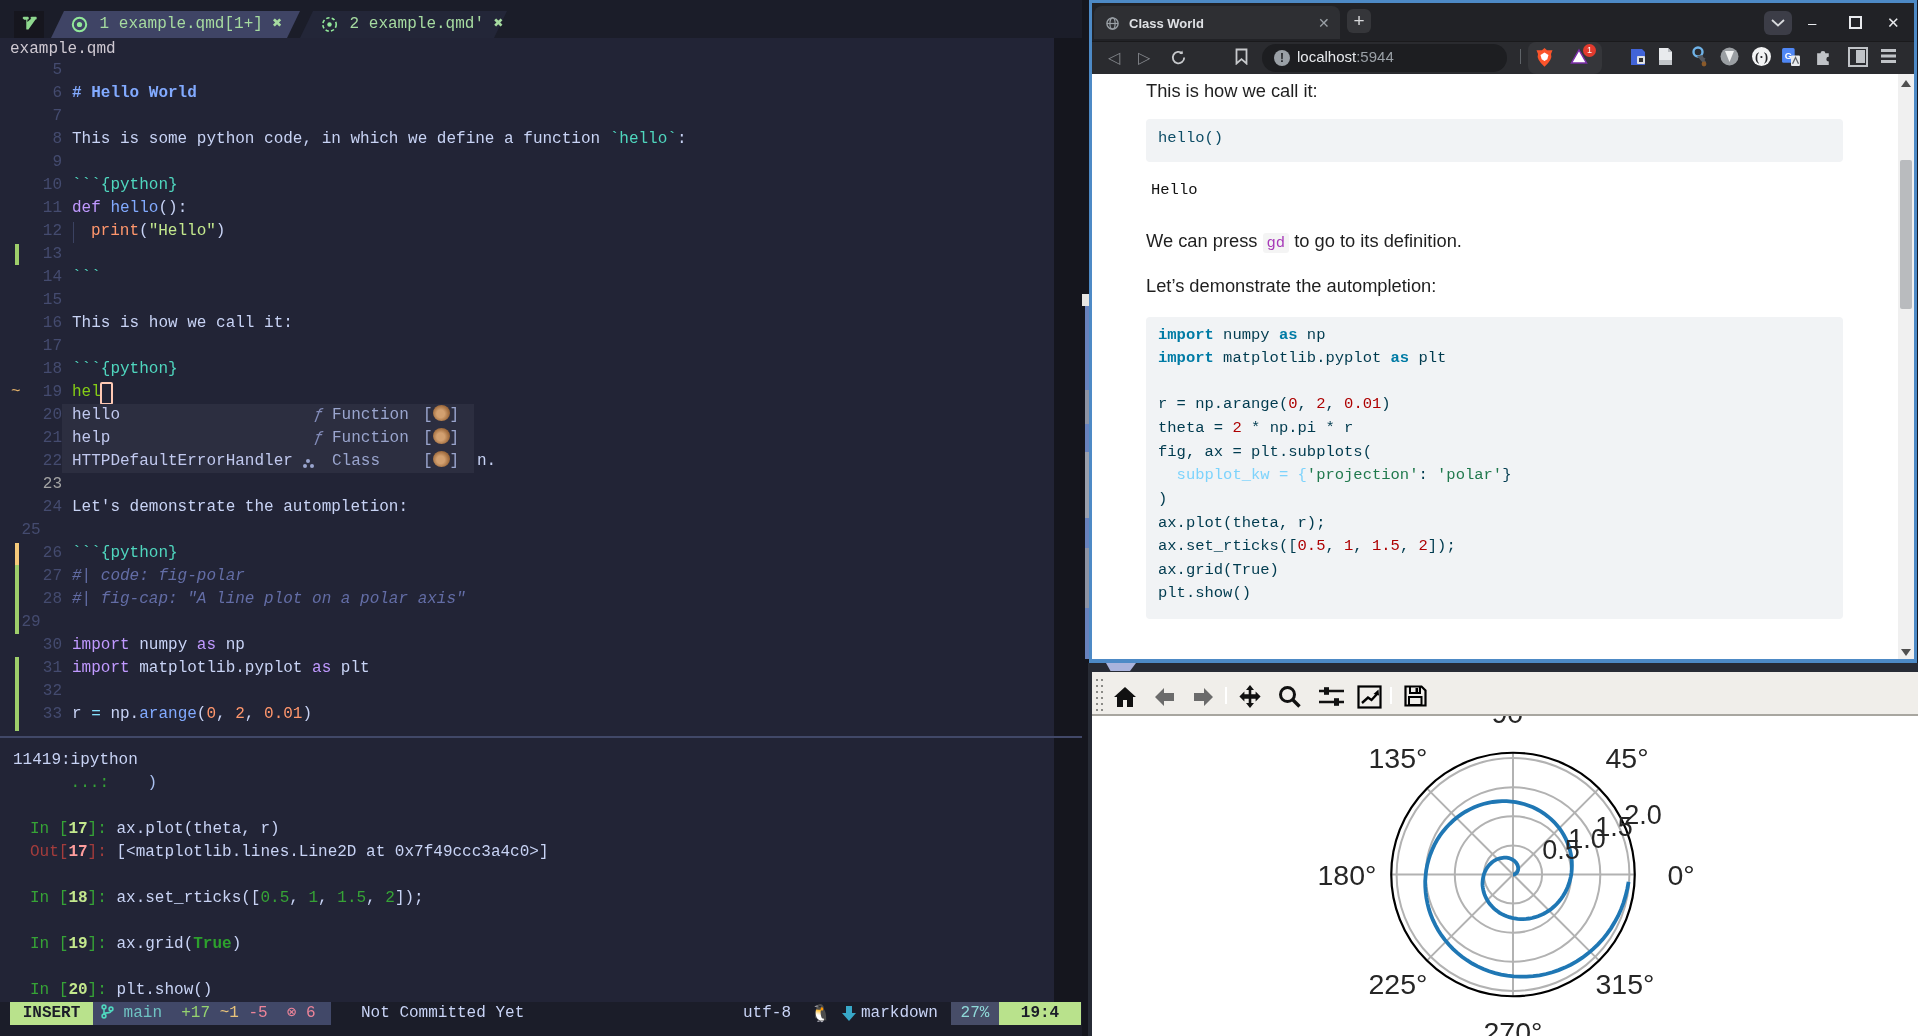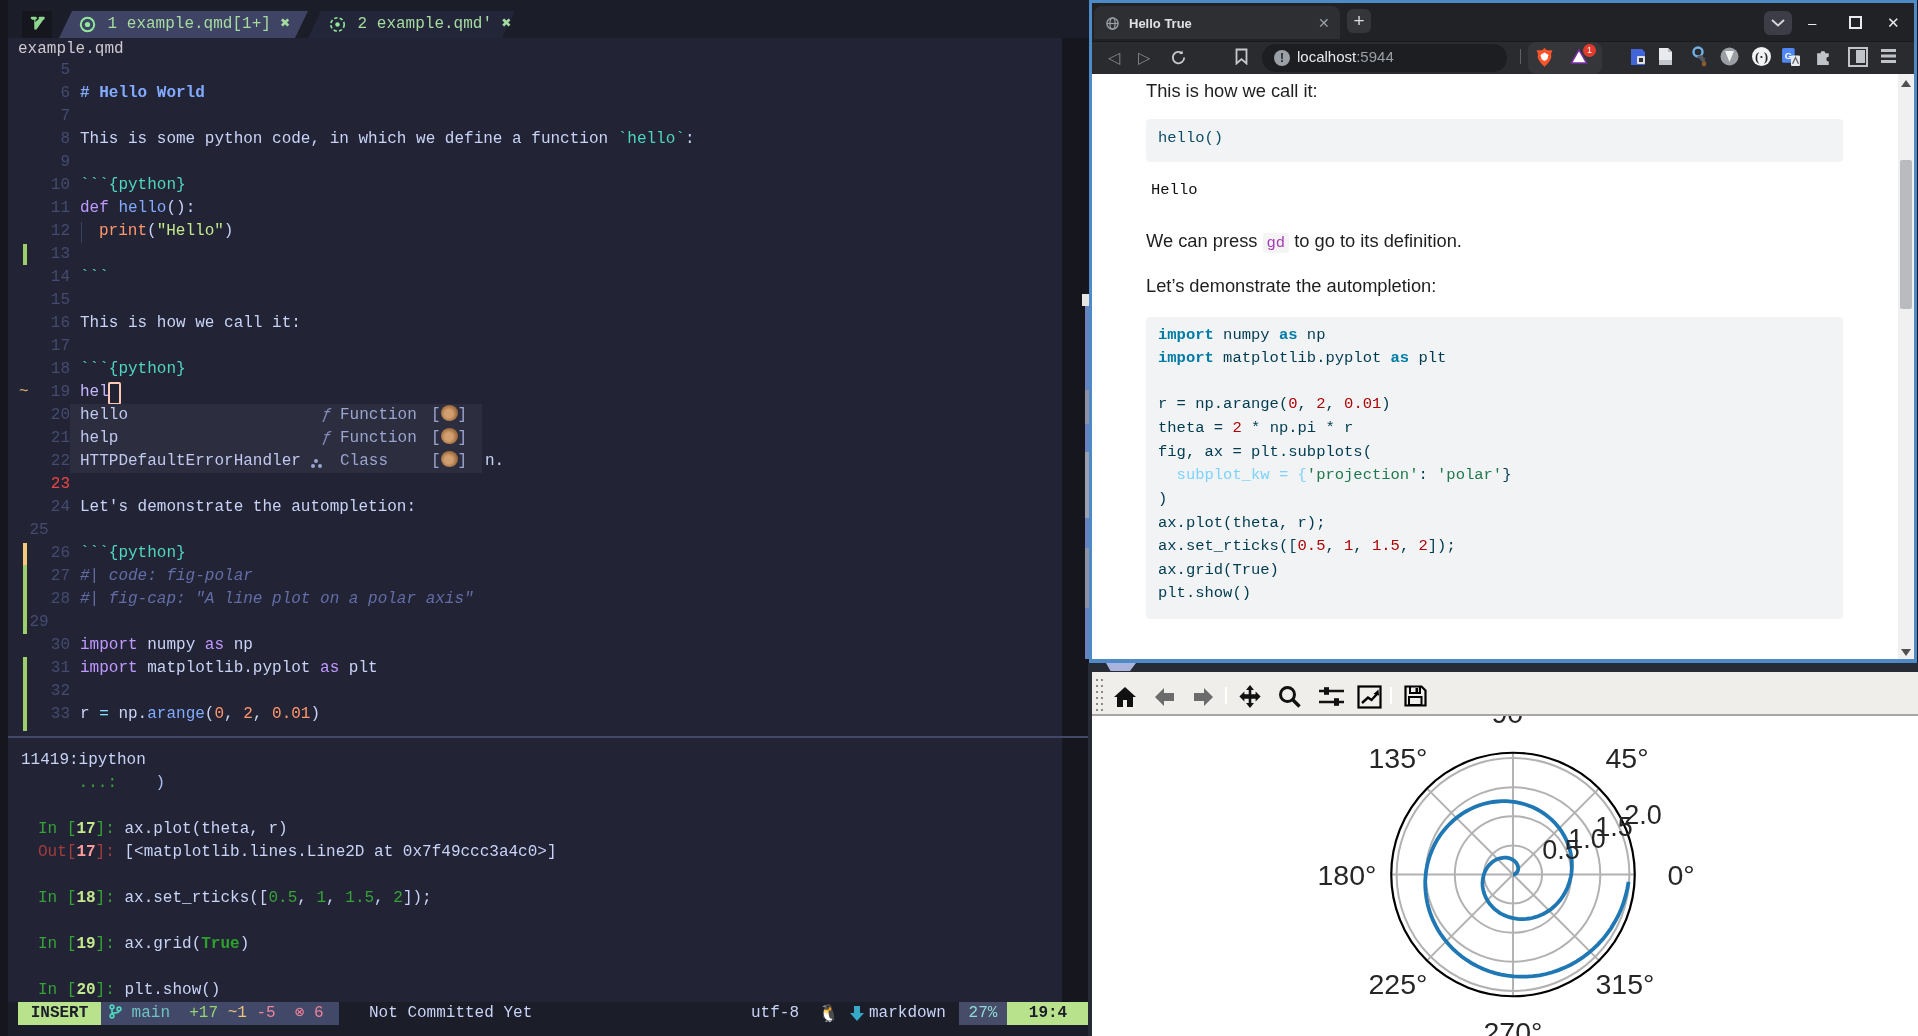--- a/index.html
+++ b/index.html
@@ -1,18 +1,18 @@
 <!DOCTYPE html>
 <html><head><meta charset="utf-8"><style>
 *{margin:0;padding:0;box-sizing:content-box}
 body{width:1918px;height:1036px;background:#15161e;position:relative;overflow:hidden}
 </style></head>
 <body>
 
-<div style="position:absolute;left:8px;top:0;width:1054px;height:1036px;background:#222436;font:16px 'Liberation Mono',monospace;line-height:23px;color:#c8d3f5">
+<div style="position:absolute;left:0;top:0;width:1054px;height:1036px;background:#222436;font:16px 'Liberation Mono',monospace;line-height:23px;color:#c8d3f5">
 
 <div style="position:absolute;left:0;top:0;width:1082px;height:38px;background:#1b1d29"></div>
 <div style="position:absolute;left:14px;top:11px;width:30px;height:27px;background:#16161e"></div>
 <svg style="position:absolute;left:22px;top:16px" width="15" height="14" viewBox="0 0 20 18">
  <path d="M1 1.5 2 .5h6l1 1v2l-.8.8h-1v3.4L12.5 3h-1V1.3L12.8.5h6l.7.8v2.2l-.7.7h-.8L8.6 17.5H5.9l-.2-.4V4.8H3L1 3z" fill="#8fd88f"></path>
 </svg>
 <div style="position:absolute;left:51px;top:11px;width:249px;height:27px;background:#3f4465;clip-path:polygon(13px 0,100% 0,calc(100% - 13px) 100%,0 100%);"></div>
 <div style="position:absolute;left:300px;top:11px;width:207px;height:27px;background:#232638;clip-path:polygon(13px 0,100% 0,calc(100% - 13px) 100%,0 100%);"></div>
 <svg style="position:absolute;left:71px;top:16px" width="17" height="17" viewBox="0 0 17 17">
       <circle cx="8.5" cy="8.5" r="6.7" fill="none" stroke="#92e89a" stroke-width="2"></circle>
@@ -41,25 +41,25 @@
     <div style="position:absolute;left:0;top:242.5px;width:62px;height:23px;text-align:right;color:#444b6f">13</div>
     <div style="position:absolute;left:0;top:265.5px;width:62px;height:23px;text-align:right;color:#444b6f">14</div>
     <div style="position:absolute;left:72px;top:265.5px;height:23px;white-space:pre"><span style="color:#4fd6be">```</span></div>
     <div style="position:absolute;left:0;top:288.5px;width:62px;height:23px;text-align:right;color:#444b6f">15</div>
     <div style="position:absolute;left:0;top:311.5px;width:62px;height:23px;text-align:right;color:#444b6f">16</div>
     <div style="position:absolute;left:72px;top:311.5px;height:23px;white-space:pre"><span style="color:#c8d3f5">This is how we call it:</span></div>
     <div style="position:absolute;left:0;top:334.5px;width:62px;height:23px;text-align:right;color:#444b6f">17</div>
     <div style="position:absolute;left:0;top:357.5px;width:62px;height:23px;text-align:right;color:#444b6f">18</div>
     <div style="position:absolute;left:72px;top:357.5px;height:23px;white-space:pre"><span style="color:#4fd6be">```{python}</span></div>
     <div style="position:absolute;left:0;top:380.5px;width:62px;height:23px;text-align:right;color:#444b6f">19</div>
-    <div style="position:absolute;left:72px;top:380.5px;height:23px;white-space:pre"><span style="color:#c4b5fd">hel</span></div>
+    <div style="position:absolute;left:72px;top:380.5px;height:23px;white-space:pre"><span style="color:#84cc16">hel</span></div>
     <div style="position:absolute;left:0;top:403.5px;width:62px;height:23px;text-align:right;color:#444b6f">20</div>
     <div style="position:absolute;left:0;top:426.5px;width:62px;height:23px;text-align:right;color:#444b6f">21</div>
     <div style="position:absolute;left:0;top:449.5px;width:62px;height:23px;text-align:right;color:#444b6f">22</div>
-    <div style="position:absolute;left:0;top:472.5px;width:62px;height:23px;text-align:right;color:#ef4444">23</div>
+    <div style="position:absolute;left:0;top:472.5px;width:62px;height:23px;text-align:right;color:#a3a3a3">23</div>
     <div style="position:absolute;left:0;top:495.5px;width:62px;height:23px;text-align:right;color:#444b6f">24</div>
     <div style="position:absolute;left:72px;top:495.5px;height:23px;white-space:pre"><span style="color:#c8d3f5">Let's demonstrate the autompletion:</span></div>
     <div style="position:absolute;left:0;top:518.5px;width:62px;height:23px;text-align:center;color:#444b6f">25</div>
     <div style="position:absolute;left:0;top:541.5px;width:62px;height:23px;text-align:right;color:#444b6f">26</div>
     <div style="position:absolute;left:72px;top:541.5px;height:23px;white-space:pre"><span style="color:#4fd6be">```{python}</span></div>
     <div style="position:absolute;left:0;top:564.5px;width:62px;height:23px;text-align:right;color:#444b6f">27</div>
     <div style="position:absolute;left:72px;top:564.5px;height:23px;white-space:pre"><span style="color:#636da6;font-style:italic">#| code: fig-polar</span></div>
     <div style="position:absolute;left:0;top:587.5px;width:62px;height:23px;text-align:right;color:#444b6f">28</div>
     <div style="position:absolute;left:72px;top:587.5px;height:23px;white-space:pre"><span style="color:#636da6;font-style:italic">#| fig-cap: "A line plot on a polar axis"</span></div>
     <div style="position:absolute;left:0;top:610.5px;width:62px;height:23px;text-align:center;color:#444b6f">29</div>
@@ -130,21 +130,21 @@
 <div style="position:absolute;left:1085px;top:452px;width:4px;height:66px;background:#9aa0ae"></div>
 <div style="position:absolute;left:1085px;top:548px;width:4px;height:60px;background:#8d93a4"></div>
 <div style="position:absolute;left:1082px;top:294px;width:7px;height:12px;background:#e8e6e3"></div>
 <div style="position:absolute;left:1089px;top:0;width:828px;height:665px;border:3px solid #4d8ac6;border-bottom-width:6px;background:#212226;box-sizing:border-box"></div>
 <div style="position:absolute;left:1094px;top:6px;width:246px;height:33px;background:#2e2f33;border-radius:8px 8px 0 0"></div>
 <svg style="position:absolute;left:1106px;top:17px" width="13" height="13" viewBox="0 0 13 13">
  <circle cx="6.5" cy="6.5" r="5.6" fill="none" stroke="#9aa0a6" stroke-width="1.4"></circle>
  <ellipse cx="6.5" cy="6.5" rx="2.6" ry="5.6" fill="none" stroke="#9aa0a6" stroke-width="1.2"></ellipse>
  <path d="M1 6.5h11" stroke="#9aa0a6" stroke-width="1.2"></path>
 </svg>
-<div style="position:absolute;left:1129px;top:15px;width:170px;height:18px;color:#dfe1e5;font:600 13px 'Liberation Sans',sans-serif;line-height:18px">Hello True</div>
+<div style="position:absolute;left:1129px;top:15px;width:170px;height:18px;color:#dfe1e5;font:600 13px 'Liberation Sans',sans-serif;line-height:18px">Class World</div>
 <div style="position:absolute;left:1318px;top:15px;color:#9aa0a6;font:14px 'Liberation Sans',sans-serif">✕</div>
 <div style="position:absolute;left:1347px;top:9px;width:24px;height:24px;background:#35363a;border-radius:6px;color:#d8d9db;text-align:center;font:19px/23px 'Liberation Sans',sans-serif">+</div>
 <div style="position:absolute;left:1764px;top:11px;width:28px;height:24px;background:#3c3d47;border-radius:6px"></div>
 <svg style="position:absolute;left:1771px;top:19px" width="14" height="8" viewBox="0 0 14 8">
     <path d="M1 1l6 5.5L13 1" fill="none" stroke="#d8dadd" stroke-width="1.8"></path>
   </svg>
 <div style="position:absolute;left:1808px;top:10px;width:14px;color:#e8eaed;font:15px/26px 'Liberation Sans',sans-serif">–</div>
 <div style="position:absolute;left:1849px;top:16px;width:9px;height:9px;border:2px solid #e8eaed"></div>
 <div style="position:absolute;left:1887px;top:10px;color:#e8eaed;font:15px/26px 'Liberation Sans',sans-serif">✕</div>
 

